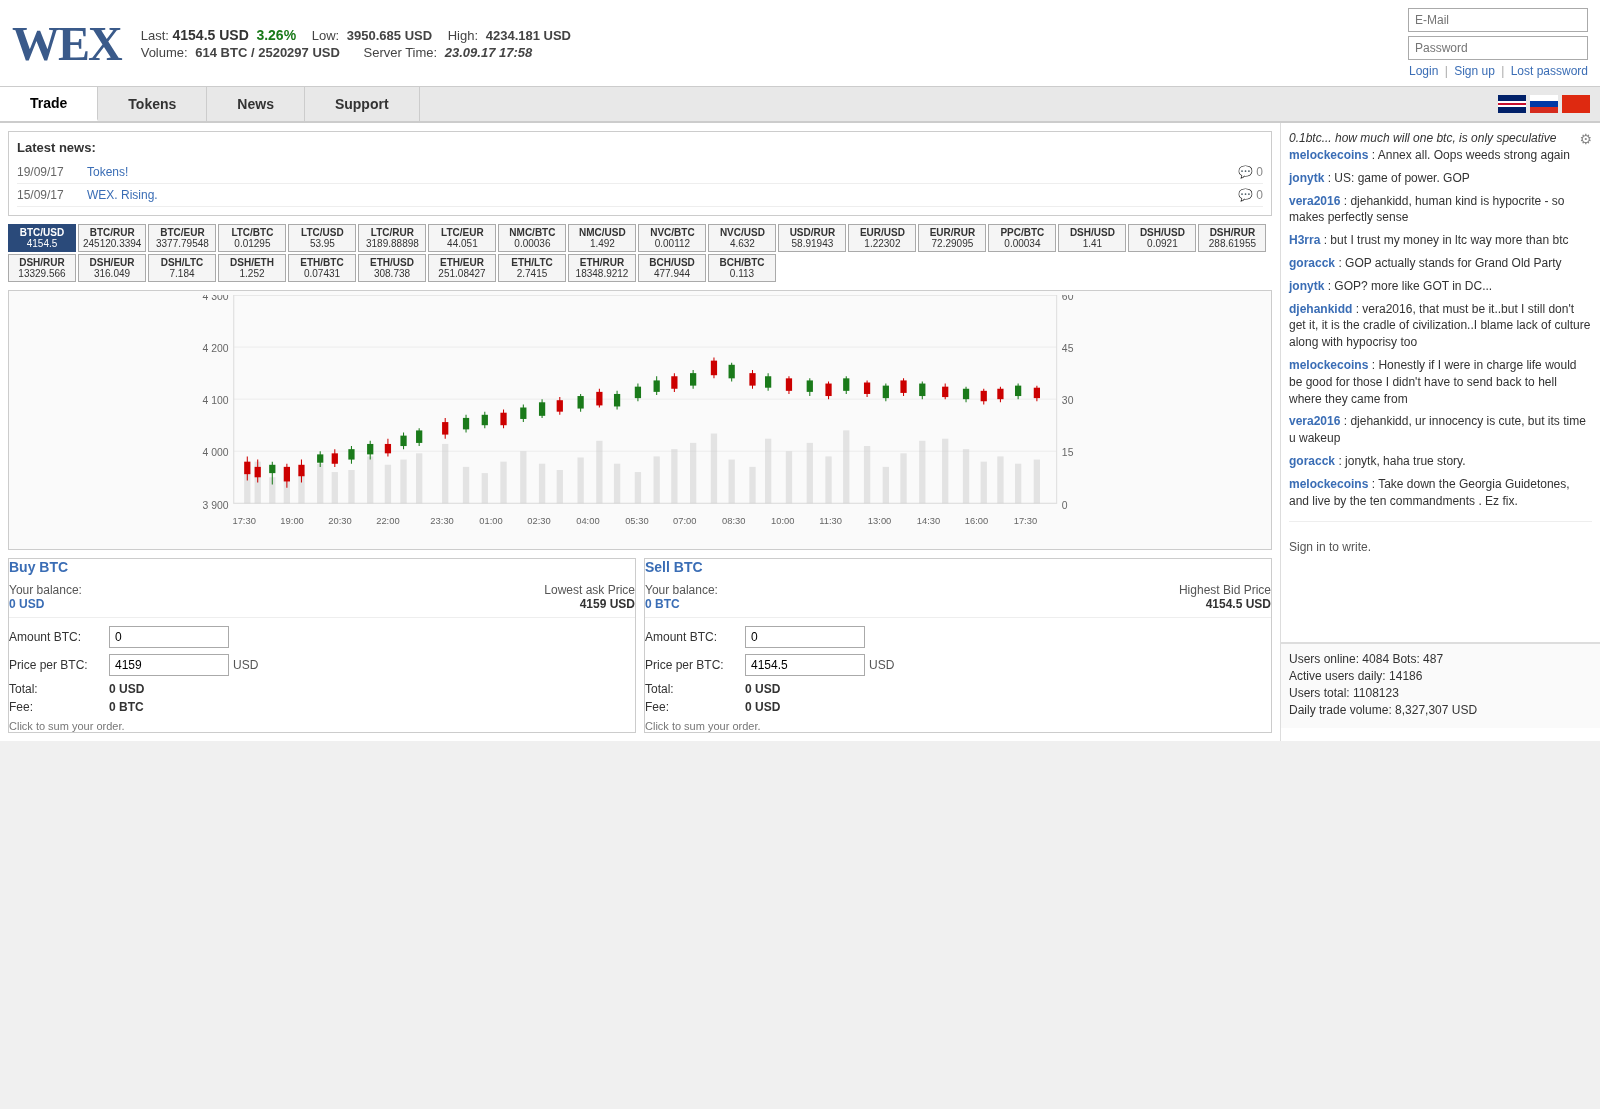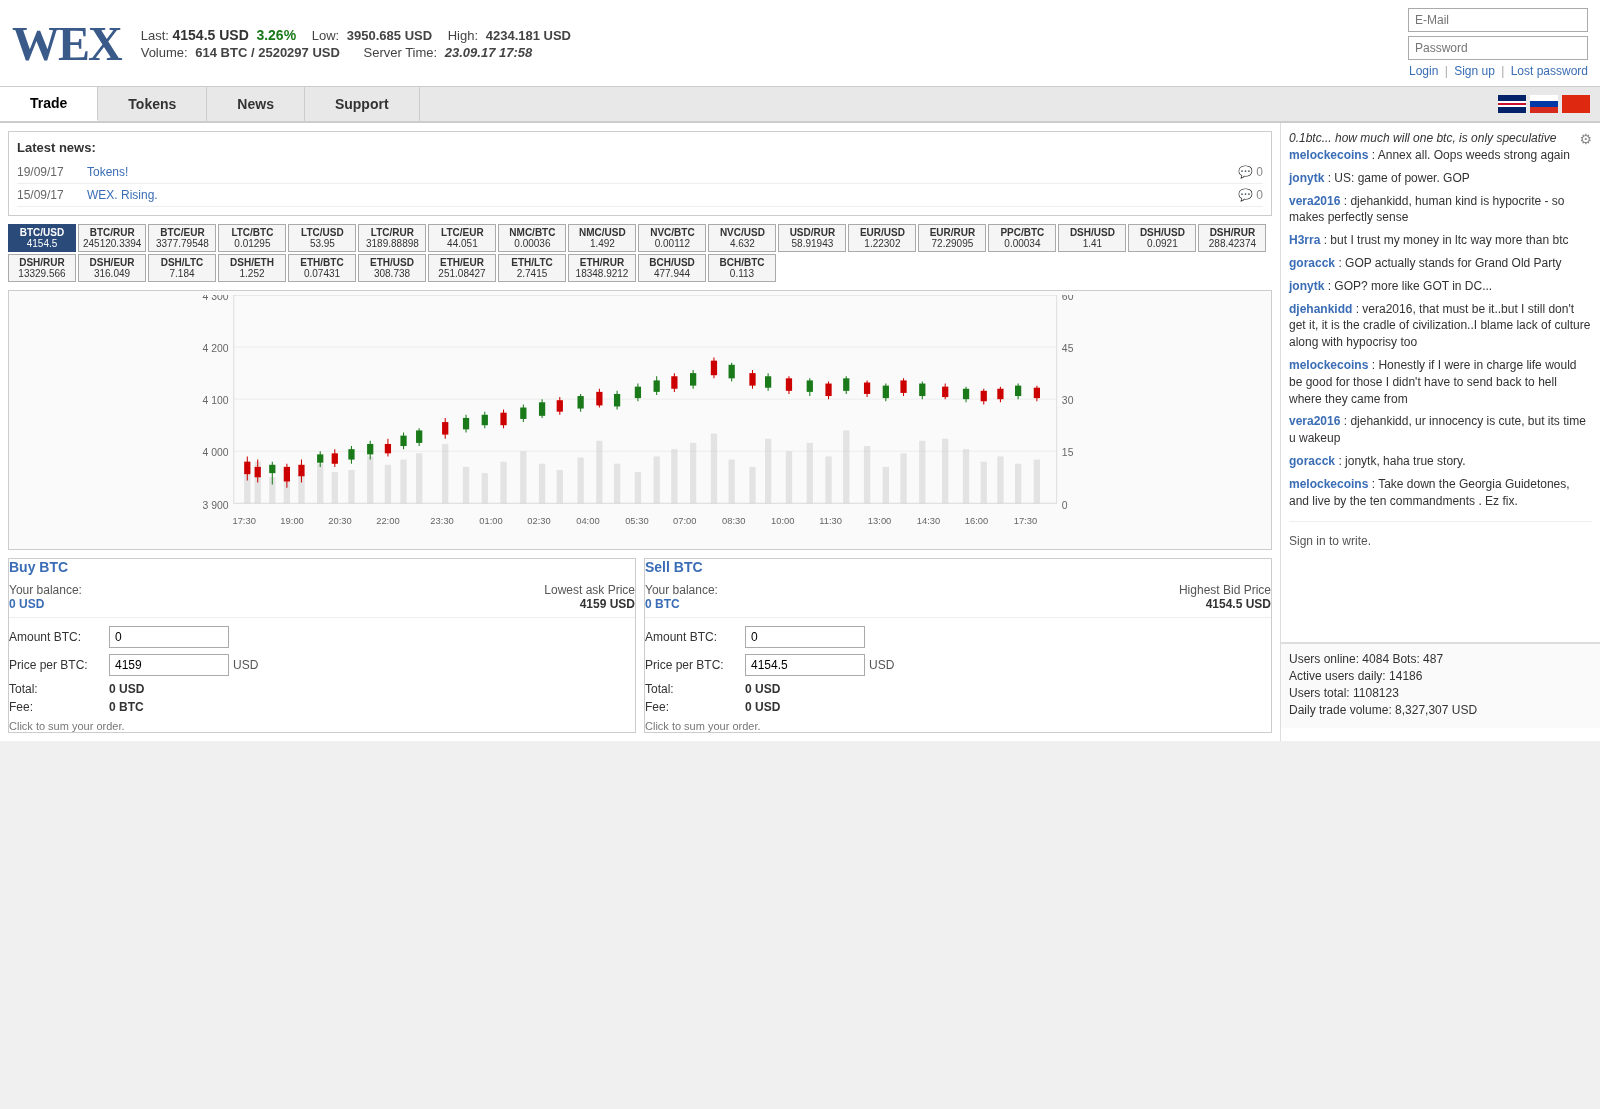--- a/index.html
+++ b/index.html
@@ -65,21 +65,21 @@
     .trade-input { border: 1px solid #aaa; padding: 3px 5px; width: 120px; font-size: 12px; }
     .trade-unit { margin-left: 4px; color: #555; }
     .total-row { display: flex; align-items: center; margin-bottom: 4px; font-size: 12px; }
     .total-label { width: 100px; }
     .total-val { font-weight: bold; }
     .trade-hint { font-size: 11px; color: #777; margin-top: 6px; }
     .chat-msg { margin-bottom: 6px; line-height: 1.4; }
     .chat-user { font-weight: bold; color: #3a6db5; }
     .chat-text { color: #333; }
     .chat-initial { color: #333; font-style: italic; }
-    .sign-in-msg { font-size: 12px; color: #555; padding: 12px 0; border-top: 1px solid #eee; margin-top: 12px; }
+    .sign-in-msg { font-size: 12px; color: #555; padding: 18px 0; border-top: 1px solid #eee; margin-top: 12px; }
 
     
     #stats-section { padding: 8px; font-size: 12px; color: #333; border-top: 1px solid #ddd; background: #fafafa; }
     #stats-section div { margin-bottom: 3px; }
 
     
     #chat-scroll { height: 520px; overflow-y: scroll; padding: 8px; font-size: 12px; border-bottom: 1px solid #ddd; }
   </style>
 </head>
 <body>
@@ -211,21 +211,21 @@
       <div class="pair-btn">
           <span class="pair-name">DSH/USD</span>
           <span class="pair-price">1.41</span>
         </div>
       <div class="pair-btn">
           <span class="pair-name">DSH/USD</span>
           <span class="pair-price">0.0921</span>
         </div>
       <div class="pair-btn">
           <span class="pair-name">DSH/RUR</span>
-          <span class="pair-price">288.42374</span>
+          <span class="pair-price">288.61955</span>
         </div>
       <div class="pair-btn">
           <span class="pair-name">DSH/RUR</span>
           <span class="pair-price">13329.566</span>
         </div>
       <div class="pair-btn">
           <span class="pair-name">DSH/EUR</span>
           <span class="pair-price">316.049</span>
         </div>
       <div class="pair-btn">

